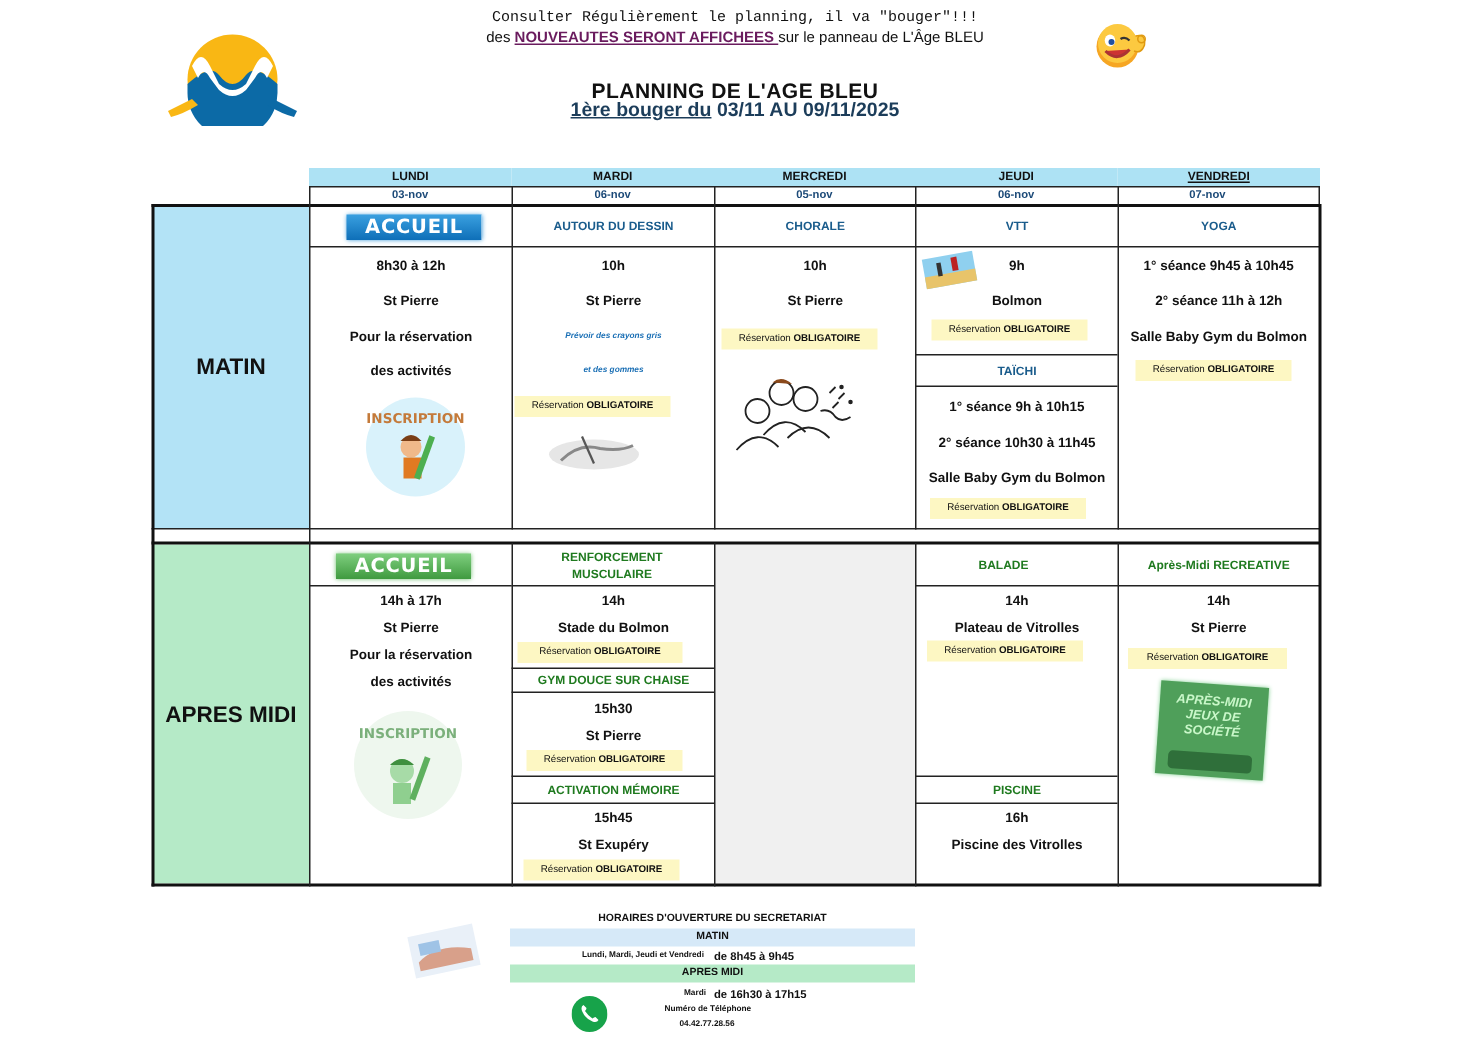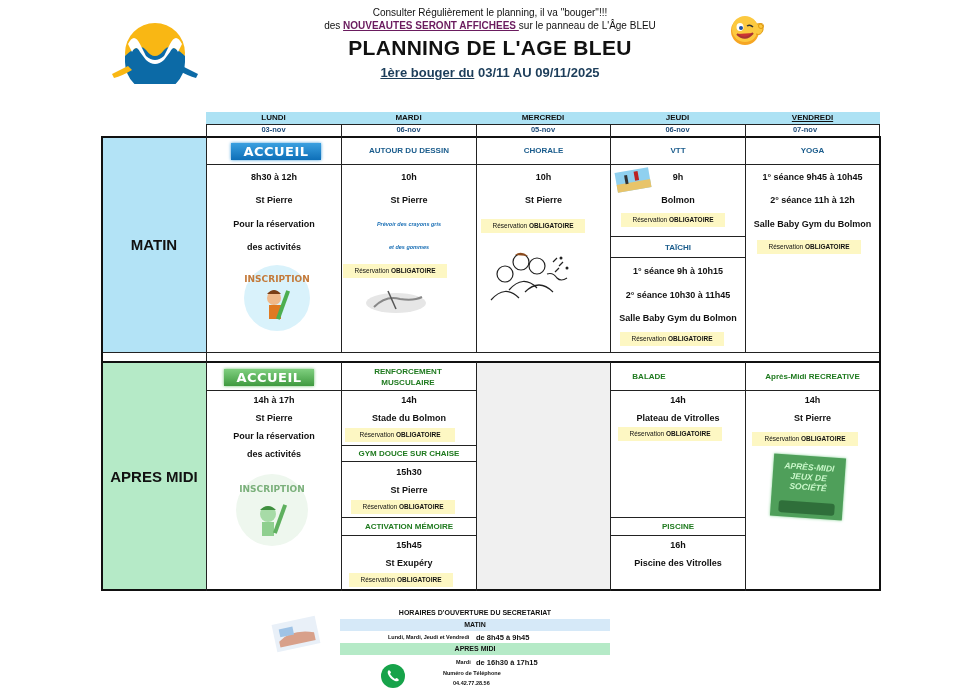--- a/index.html
+++ b/index.html
@@ -1,22 +1,22 @@
 <!DOCTYPE html>
 <html><head>
 <meta charset="utf-8">
 <style>
   * { box-sizing: border-box; margin: 0; padding: 0; }
   body { width: 980px; height: 692px; background: #fff; position: relative; overflow: hidden;
          font-family: "Liberation Sans", "DejaVu Sans", sans-serif; color: #111; }
   .abs { position: absolute; }
-  .intro1 { left: 300px; top: 7px; width: 380px; font-size: 10px; text-align: center; }
+  .intro1 { left: 300px; top: 7px; width: 380px; font-size: 10px; text-align: center; font-family: Liberation Mono, monospace; }
   .intro2 { left: 300px; top: 20px; width: 380px; font-size: 10px; text-align: center; }
   .intro2 .hl { color: #6a1b5e; font-weight: bold; text-decoration: underline; text-align: center; }
-  .title { left: 300px; top: 36px; width: 380px; text-align: center; font-size: 21px; font-weight: bold; letter-spacing: 0.3px; color: #111; }
+  .title { left: 300px; top: 52px; width: 380px; text-align: center; font-size: 14px; font-weight: bold; letter-spacing: 0.3px; color: #111; }
   .subtitle { left: 300px; top: 65px; width: 380px; text-align: center; font-size: 13px; font-weight: bold; color: #1c3d5a; }
   .subtitle .u { text-decoration: underline; }
 
   
   .line-h { position: absolute; height: 1px; background: #222; }
   .line-v { position: absolute; width: 1px; background: #222; }
   .thick { background: #111; }
 
   .dayhdr { position: absolute; top: 112px; height: 12px; background: #ade2f4; font-size: 8px; font-weight: bold; text-align: center; line-height: 12px; }
   .datehdr { position: absolute; top: 124px; height: 12px; font-size: 7.5px; font-weight: bold; color: #1c4a78; text-align: center; line-height: 12px; }
@@ -253,21 +253,21 @@
 <div class="resa" style="left:351px;top:500px;width:104px;">
   <span>Réservation </span><b>OBLIGATOIRE</b>
 </div>
 <div class="acthdr green" style="left:342px;top:518px;width:134px;height:17px;">ACTIVATION MÉMOIRE</div>
 <div class="txt" style="left:342px;top:540px;width:134px;">15h45</div>
 <div class="txt" style="left:342px;top:558px;width:134px;">St Exupéry</div>
 <div class="resa" style="left:349px;top:573px;width:104px;">
   <span>Réservation </span><b>OBLIGATOIRE</b>
 </div>
 
-<div class="acthdr green" style="left:582px;top:363px;width:134px;height:27px;text-align:right;">BALADE</div>
+<div class="acthdr green" style="left:602px;top:363px;width:134px;height:27px;text-align:right;">BALADE</div>
 <div class="txt" style="left:611px;top:395px;width:134px;">14h</div>
 <div class="txt" style="left:611px;top:413px;width:134px;">Plateau de Vitrolles</div>
 <div class="resa" style="left:618px;top:427px;width:104px;">
   <span>Réservation </span><b>OBLIGATOIRE</b>
 </div>
 <div class="acthdr green" style="left:611px;top:518px;width:134px;height:17px;">PISCINE</div>
 <div class="txt" style="left:611px;top:540px;width:134px;">16h</div>
 <div class="txt" style="left:611px;top:558px;width:134px;">Piscine des Vitrolles</div>
 
 <div class="acthdr green" style="left:746px;top:363px;width:133px;height:27px;">Après-Midi RECREATIVE</div>

